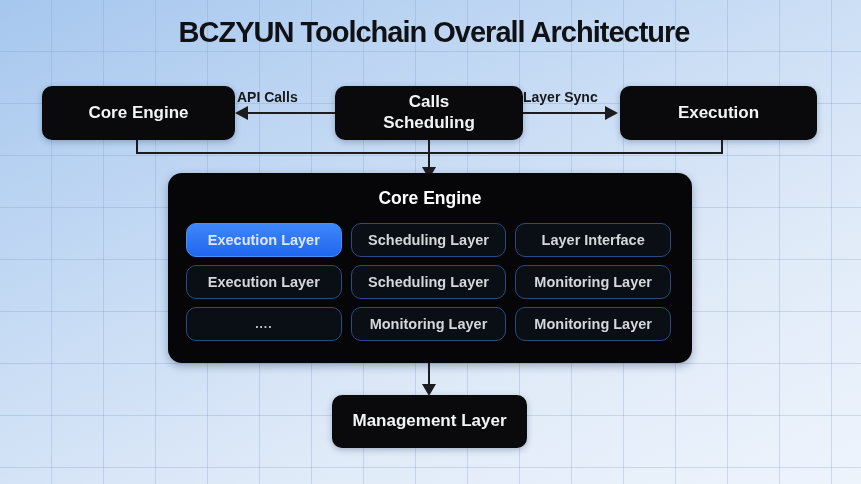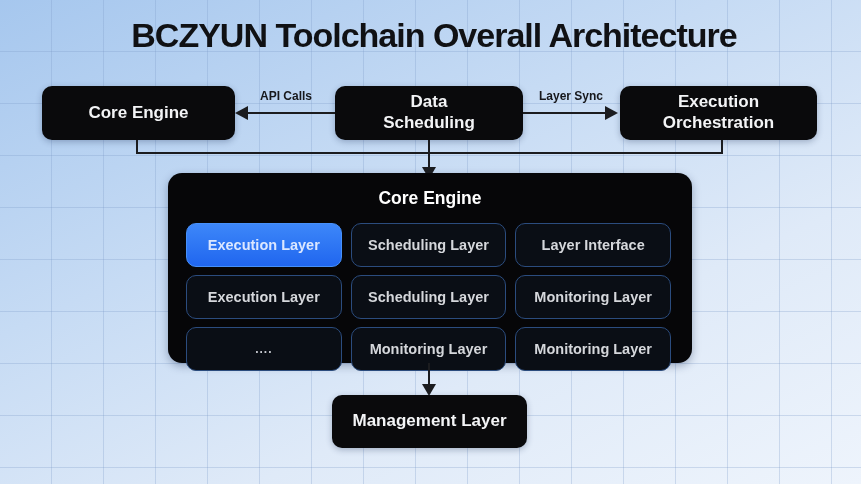--- a/index.html
+++ b/index.html
@@ -10,35 +10,35 @@
     background:linear-gradient(155deg,#a6c7ee 0%,#c6dbf4 38%,#dfeaf8 68%,#eef4fc 100%);
   }
   .canvas::before {
     content:""; position:absolute; inset:0; pointer-events:none;
     background-image:
       repeating-linear-gradient(to right, transparent 0 51px, rgba(125,155,200,.30) 51px 52px),
       repeating-linear-gradient(to bottom, transparent 0 51px, rgba(125,155,200,.30) 51px 52px);
   }
   .title {
     position:absolute; left:0; right:0; top:16px; text-align:center;
-    font-size:34px; font-weight:800; letter-spacing:-1px; color:#101114;padding-left:7px;
+    font-size:29px; font-weight:800; letter-spacing:-1px; color:#101114;padding-left:7px;
   }
   .node {
     position:absolute; background:#0a0a0c; color:#f3f4f6; border-radius:10px;
     display:flex; flex-direction:column; align-items:center; justify-content:center;
     text-align:center; font-weight:700; font-size:17px; line-height:1.22;
     box-shadow:0 2px 6px rgba(25,45,85,.30);
   }
   .node-core-top { left:42px; top:86px; width:193px; height:54px; }
   .node-data    { left:335px; top:86px; width:188px; height:54px; }
   .node-workflow{ left:620px; top:86px; width:197px; height:54px; }
   .node-integration { left:332px; top:395px; width:195px; height:53px; }
 
   .edge-label {
-    position:absolute; text-align:center; font-size:12px; font-weight:700; color:#17181c;
+    position:absolute; font-size:14px; font-weight:700; color:#17181c;
   }
   .lbl-api  { left:237px; top:89px; width:98px; }
   .lbl-sync { left:523px; top:89px; width:96px; }
 
   .hline, .vline { position:absolute; background:#1b1c1f; }
   .hline { height:2px; } .vline { width:2px; }
   .line-api  { left:247px; top:112px; width:88px; }
   .line-sync { left:523px; top:112px; width:84px; }
   .conn-h    { left:136px; top:152px; width:587px; }
   .conn-v-left   { left:136px; top:140px; height:14px; }
@@ -58,47 +58,46 @@
   }
   .container-title {
     position:absolute; left:0; right:0; top:15px; text-align:center;
     color:#ffffff; font-size:17.5px; font-weight:700;
   }
   .cell-grid {
     position:absolute; left:18px; top:50px; width:485px;
     display:grid; grid-template-columns:repeat(3,1fr); column-gap:9px; row-gap:8px;
   }
   .cell {
-    height:44px; display:flex; align-items:center; justify-content:center;
+    height:34px; display:flex; align-items:center; justify-content:center;
     background:#0a0e15; border:1.5px solid #2b4c7e; border-radius:10px;
     color:#d5d7db; font-size:14.5px; font-weight:600; white-space:nowrap;
   }
   .cell.active {
     background:linear-gradient(180deg,#3d87f9,#2066ef);
     border-color:#4690fa; color:#dbe7ff;
   }
   .cell.dots { color:#c9ccd2; font-size:12px; letter-spacing:1px; }
 </style>
 </head>
 <body>
 
 <div class="canvas">
 
   <div class="title">BCZYUN Toolchain Overall Architecture</div>
 
   <div class="node node-core-top">
     <span>Core Engine</span>
   </div>
   <div class="node node-data">
-    <span>Data</span>
+    <span>Calls</span>
     <span>Scheduling</span>
   </div>
   <div class="node node-workflow">
     <span>Execution</span>
-    <span>Orchestration</span>
   </div>
 
   <div class="edge-label lbl-api">API Calls</div>
   <div class="hline line-api"></div>
   <div class="ah ah-left"></div>
 
   <div class="edge-label lbl-sync">Layer Sync</div>
   <div class="hline line-sync"></div>
   <div class="ah ah-right"></div>
 

